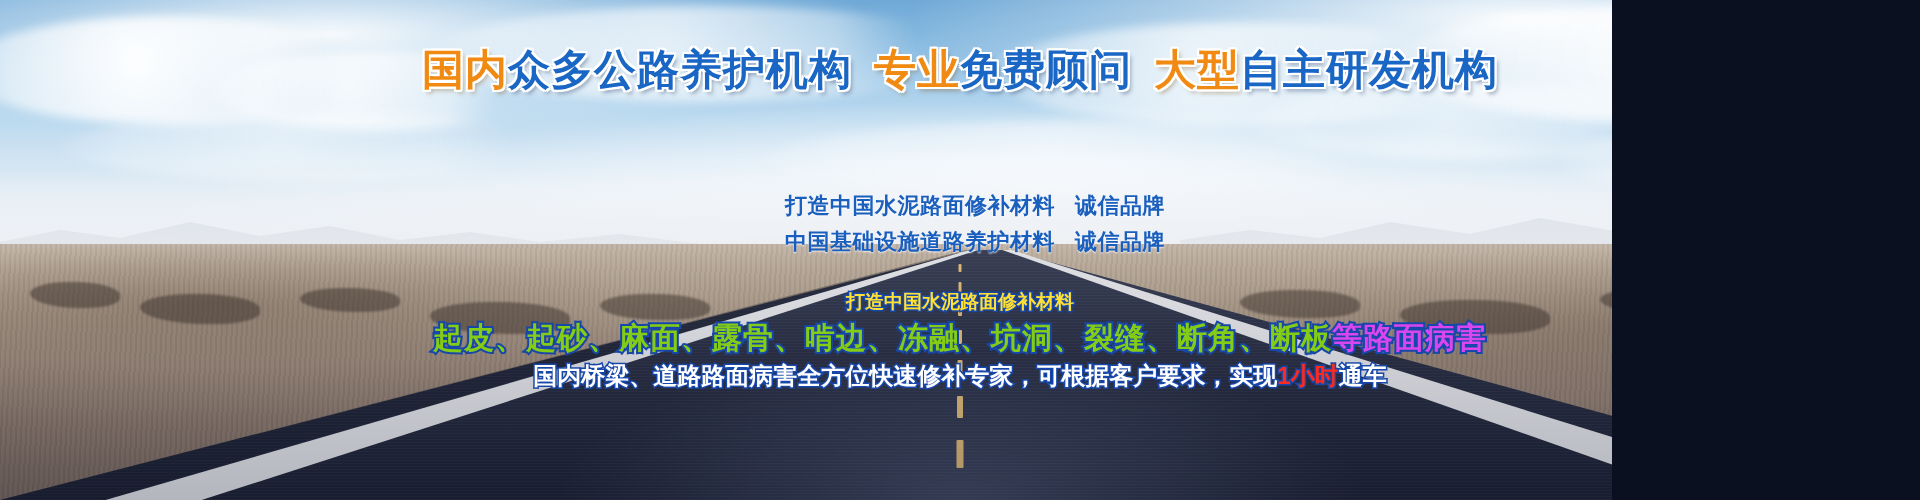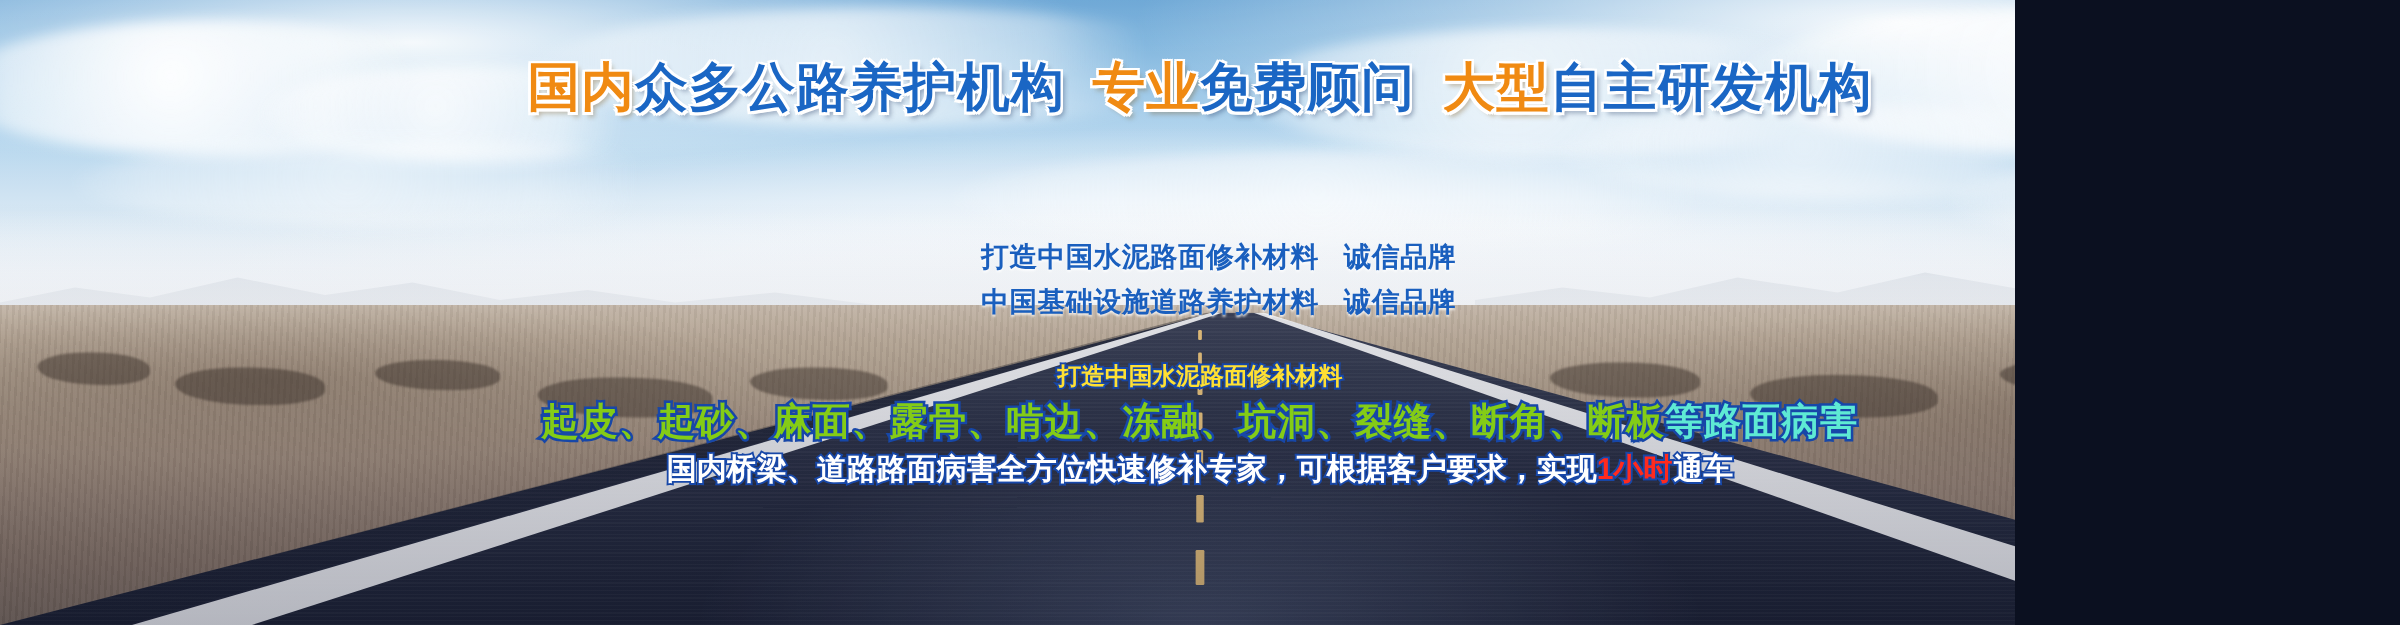--- a/index.html
+++ b/index.html
@@ -173,21 +173,21 @@
   .bb-big {
     font-size:30px; font-weight:bold; line-height:44px; white-space:nowrap;
     letter-spacing:1px;
   }
   .bb-big .y {
     color:#84cc16;
     -webkit-text-stroke:4px #1747a8;
     paint-order:stroke fill;
   }
   .bb-big .w {
-    color:#5eead4;
+    color:#d946ef;
     -webkit-text-stroke:4px #1747a8;
     paint-order:stroke fill;
   }
   .bb-last {
     font-size:24px; font-weight:bold; line-height:32px; white-space:nowrap;
     color:#ffffff;
     -webkit-text-stroke:3px #1747a8;
     paint-order:stroke fill;
   }
   .bb-last .red {

